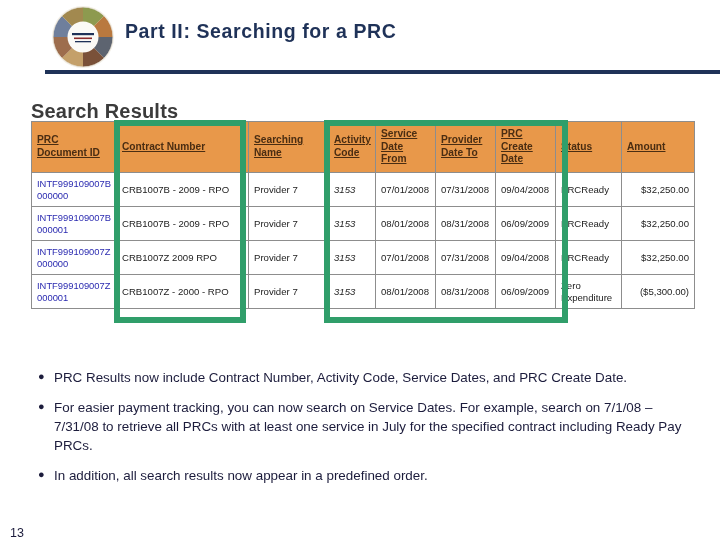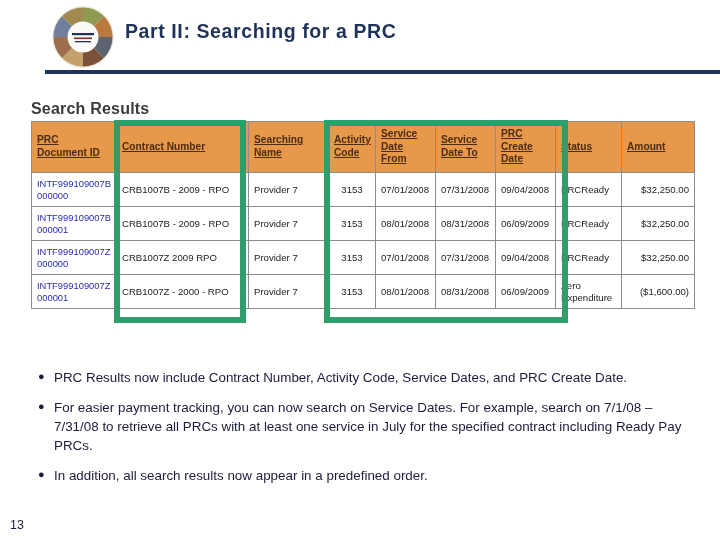--- a/index.html
+++ b/index.html
@@ -47,21 +47,21 @@
     left: 0; top: 70px;
     width: 720px; height: 4px;
     background: #1f3258;
   }
 
   
   #search-results-heading {
     position: absolute;
     left: 31px;
     top: 100px;
-    font-size: 16px;
+    font-size: 20px;
     font-weight: bold;
     color: #3b3b3b;
     letter-spacing: 0.2px;
   }
 
   
   #results-table-wrap {
     position: absolute;
     left: 31px;
     top: 121px;
@@ -98,21 +98,21 @@
     background: #ffffff;
     height: 27px;
   }
   td.prc-id a {
     color: #2a2ab0;
     font-size: 9.4px;
     font-weight: normal;
     word-break: break-all;
     cursor: pointer;
   }
-  td.num { text-align: center; }
+  td.num { text-align: left; font-style: italic; }
   td.amt { text-align: right; }
 
   
   col.c-prc   { width: 85px; }
   col.c-ctr   { width: 132px; }
   col.c-prov  { width: 80px; }
   col.c-act   { width: 47px; }
   col.c-sdf   { width: 60px; }
   col.c-sdt   { width: 60px; }
   col.c-pcd   { width: 60px; }
@@ -156,21 +156,21 @@
     color: #1c1c3c;
   }
   #bullet-list .bullet-text {
     flex: 1 1 auto;
   }
 
   
   #page-number {
     position: absolute;
     left: 10px;
-    bottom: 8px;
+    bottom: 0;
     font-size: 12.5px;
     color: #1c1c3c;
   }
 </style>
 </head>
 <body>
 
 <div id="slide-header">
 
   <div id="logo-badge">
@@ -219,21 +219,21 @@
         <col class="c-sts">
         <col class="c-amt">
     </colgroup>
     <thead>
       <tr>
         <th><span class="hdr">PRC Document ID</span></th>
         <th><span class="hdr">Contract Number</span></th>
         <th><span class="hdr">Searching Name</span></th>
         <th><span class="hdr">Activity Code</span></th>
         <th><span class="hdr">Service Date From</span></th>
-        <th><span class="hdr">Service Date To</span></th>
+        <th><span class="hdr">Provider Date To</span></th>
         <th><span class="hdr">PRC Create Date</span></th>
         <th><span class="hdr">Status</span></th>
         <th><span class="hdr">Amount</span></th>
       </tr>
     </thead>
     <tbody>
       <tr>
         <td class="prc-id"><a>INTF999109007B000000</a></td>
         <td>CRB1007B - 2009 - RPO</td>
         <td>Provider 7</td>
@@ -268,21 +268,21 @@
       </tr>
       <tr>
         <td class="prc-id"><a>INTF999109007Z000001</a></td>
         <td>CRB1007Z - 2000 - RPO</td>
         <td>Provider 7</td>
         <td class="num">3153</td>
         <td>08/01/2008</td>
         <td>08/31/2008</td>
         <td>06/09/2009</td>
         <td>Zero Expenditure</td>
-        <td class="amt">($1,600.00)</td>
+        <td class="amt">($5,300.00)</td>
       </tr>
     </tbody>
   </table>
 </div>
 
 <div class="hl-box" id="hl-contract-number"></div>
 <div class="hl-box" id="hl-new-columns"></div>
 
 <div id="bullet-list">
   <div class="bullet-item">

